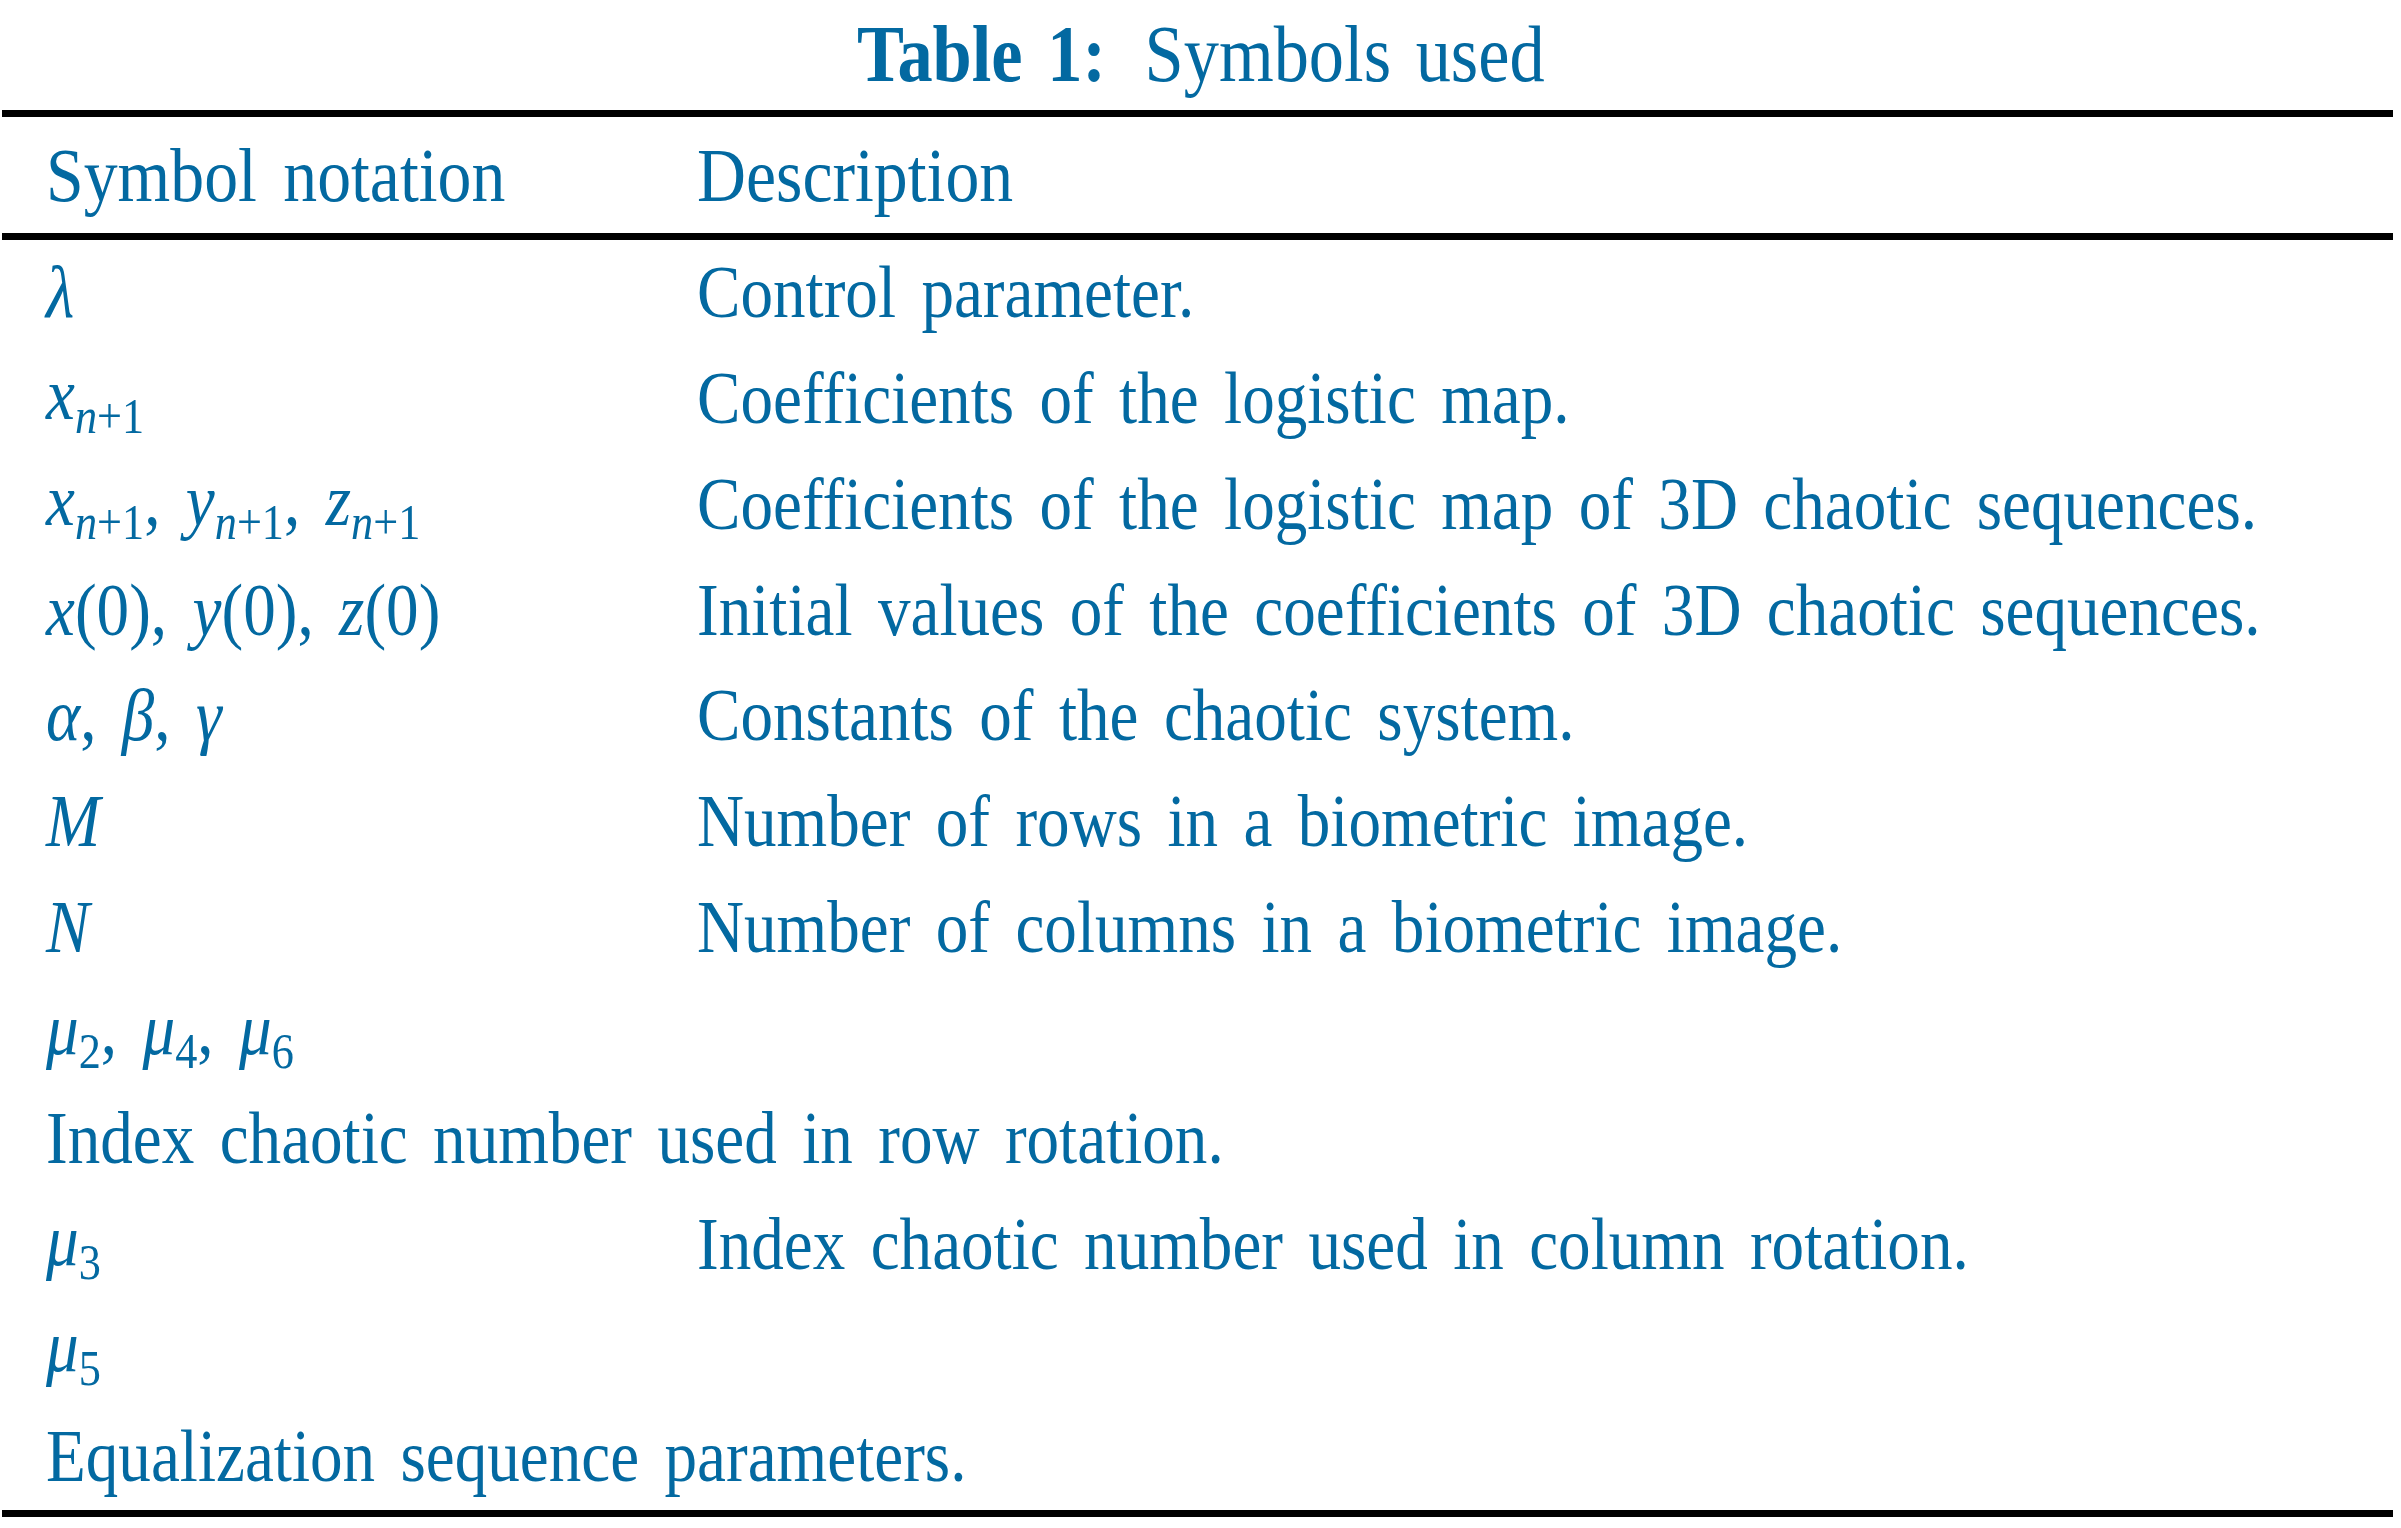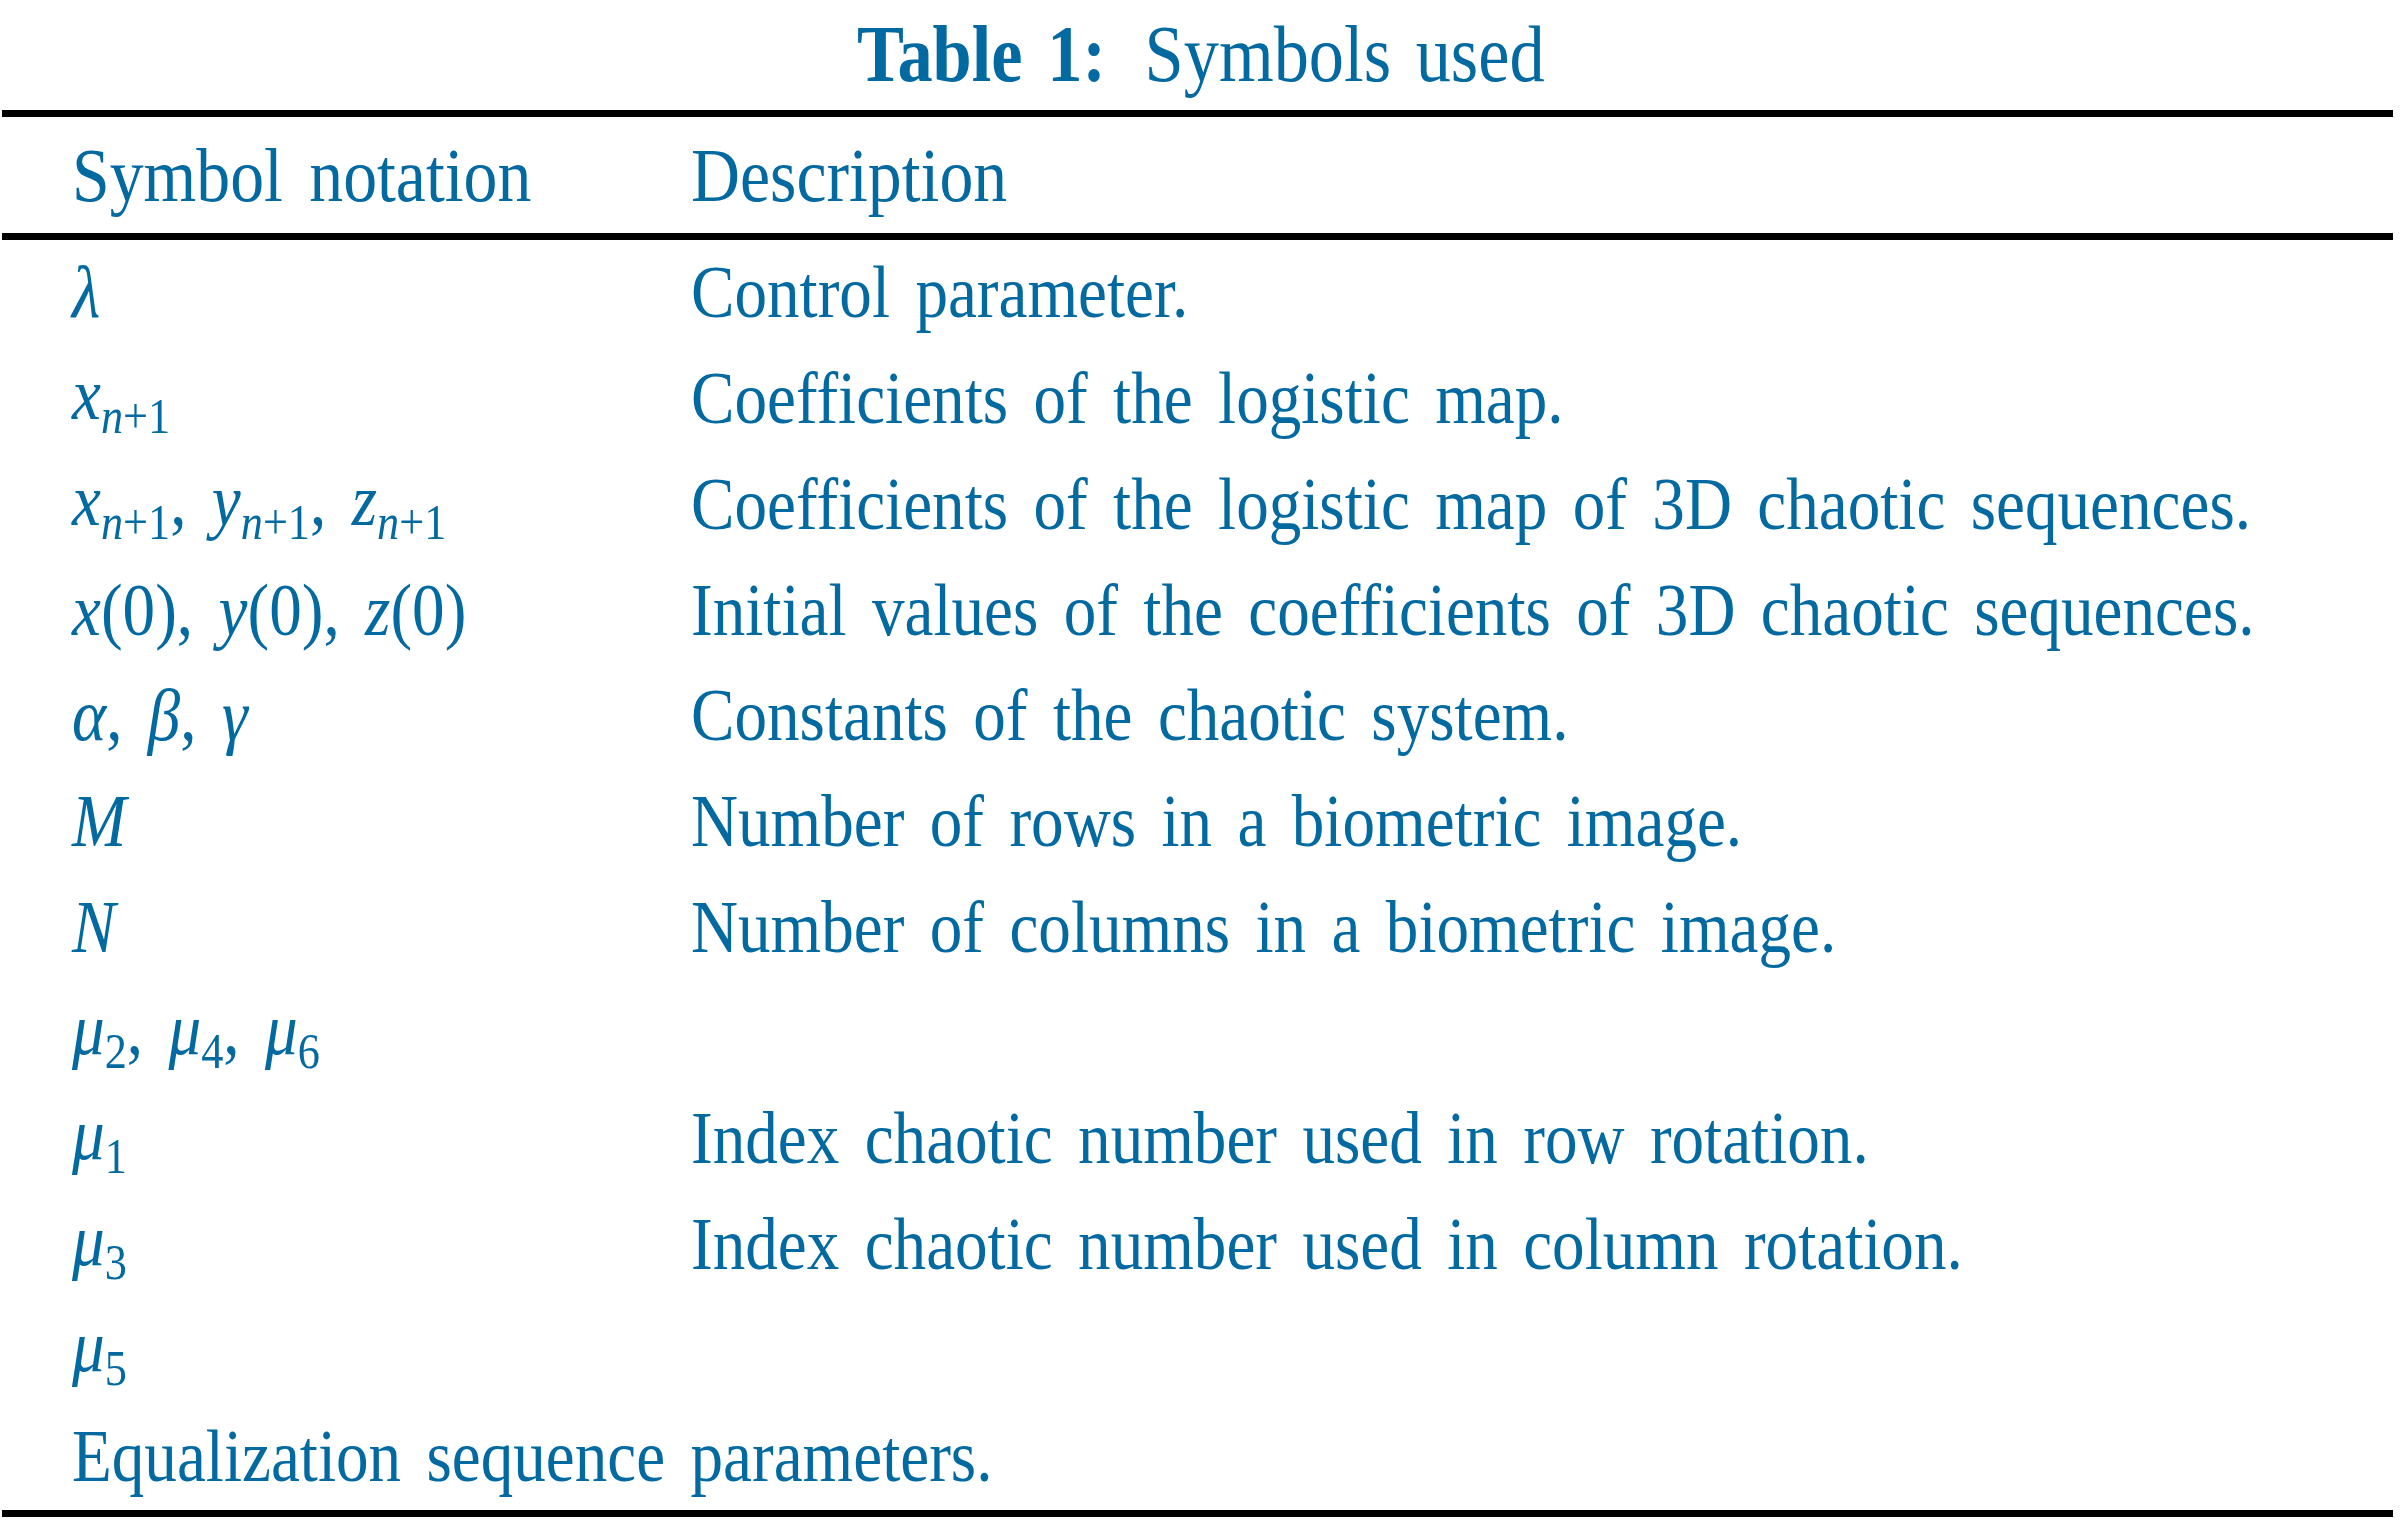--- a/index.html
+++ b/index.html
@@ -45,22 +45,23 @@
   }
   .rule-top    { top: 110px; }
   .rule-mid    { top: 233px; }
   .rule-bottom { top: 1510px; }
 
   
   .grid-row {
     display: grid;
     grid-template-columns: 619px 1fr;
     align-items: center;
-    padding-left: 72px;
+    padding-left: 46px;
     box-sizing: border-box;
+    gap: 32px;
   }
 
   .thead {
     position: absolute;
     top: 117px;
     left: 0; right: 0;
     height: 116px;
   }
 
   .tbody {
@@ -150,21 +151,20 @@
   <div class="trow grid-row">
     <div class="sym"><span class="t"><span class="i">N</span></span></div>
     <div class="desc"><span class="t">Number of columns in a biometric image.</span></div>
   </div>
 
   <div class="trow grid-row">
     <div class="sym"><span class="t"><span class="i">μ</span><span class="s">2</span><span>, </span><span class="i">μ</span><span class="s">4</span><span>, </span><span class="i">μ</span><span class="s">6</span></span></div>
   </div>
 
   <div class="trow grid-row">
-    <div class="sym"><span class="t"><span class="i">μ</span><span class="s">1</span></span></div>
     <div class="desc"><span class="t">Index chaotic number used in row rotation.</span></div>
   </div>
 
   <div class="trow grid-row">
     <div class="sym"><span class="t"><span class="i">μ</span><span class="s">3</span></span></div>
     <div class="desc"><span class="t">Index chaotic number used in column rotation.</span></div>
   </div>
 
   <div class="trow grid-row">
     <div class="sym"><span class="t"><span class="i">μ</span><span class="s">5</span></span></div>

